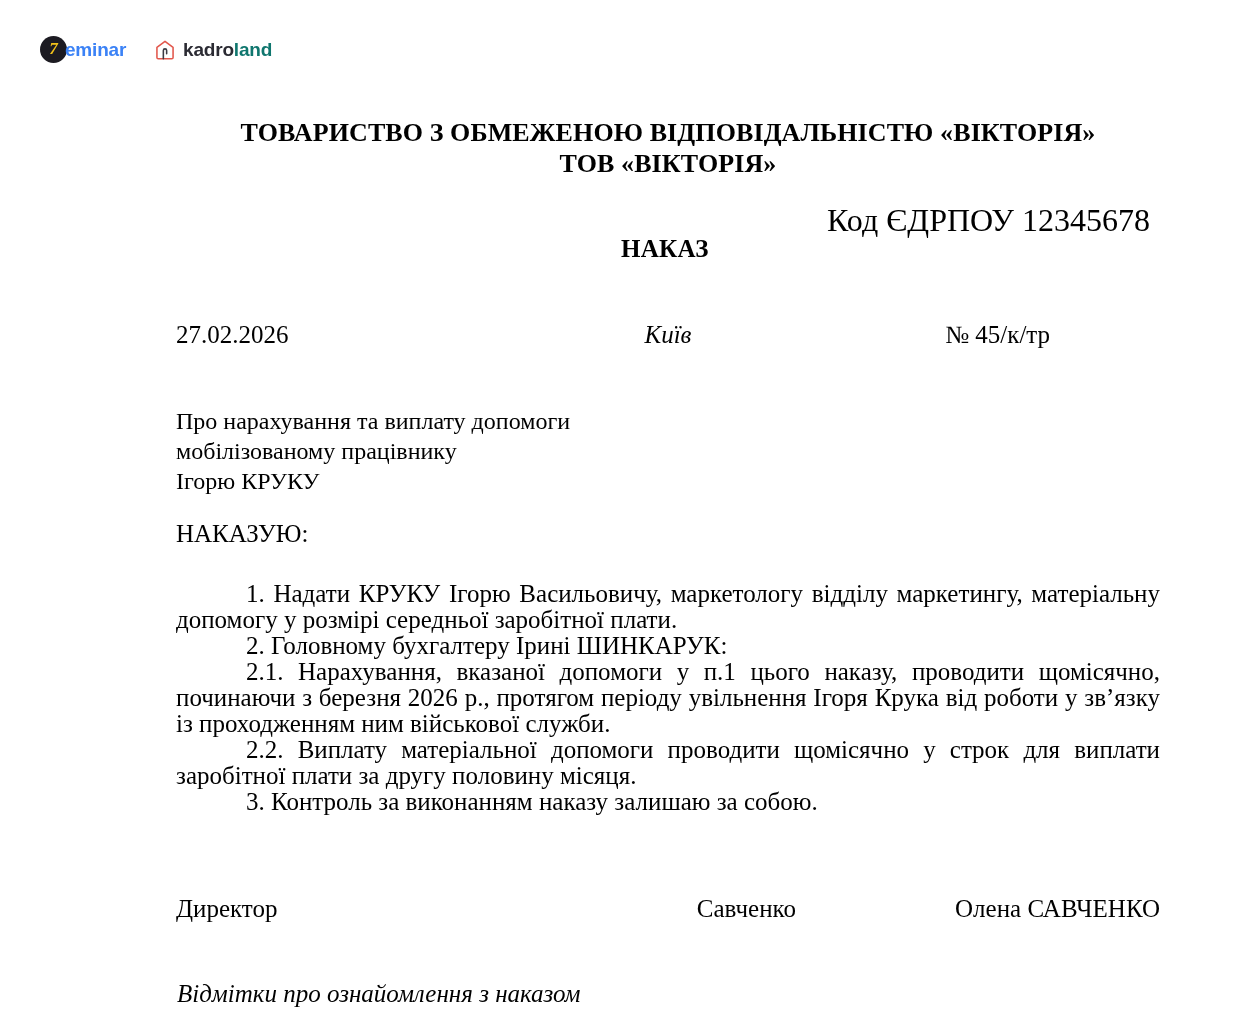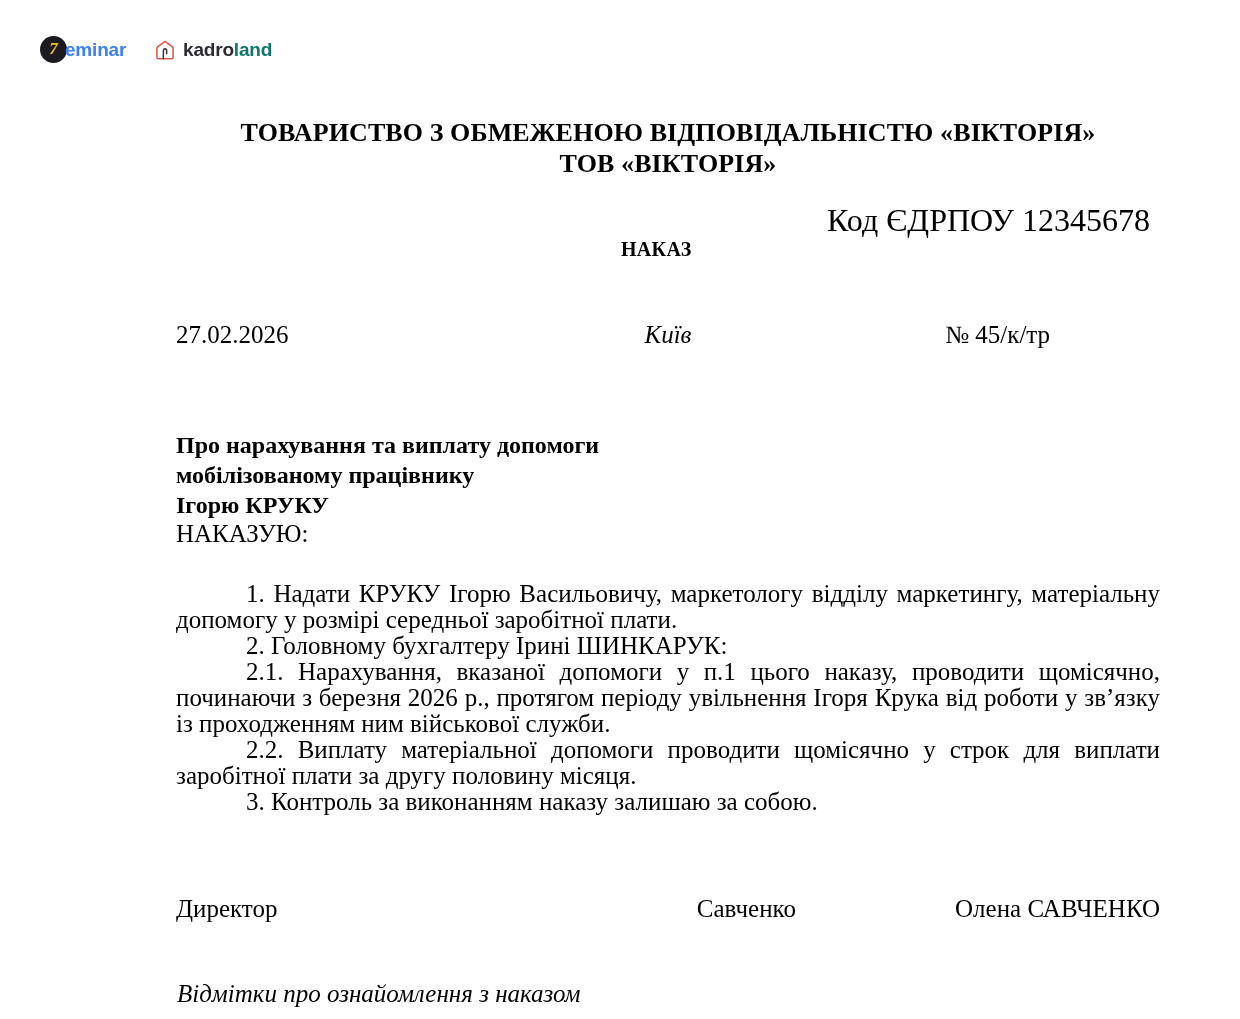--- a/index.html
+++ b/index.html
@@ -101,21 +101,21 @@
     width: 984px;
     text-align: right;
     font-size: 32px;
     line-height: 30px;
   }
 
   .doc-kind {
     position: absolute;
     left: 621px;
     top: 234px;
-    font-size: 20px;
+    font-size: 25px;
     font-weight: bold;
     line-height: 30px;
     letter-spacing: 0.3px;
     text-align: right;
   }
 
   .meta-row {
     position: absolute;
     left: 176px;
     top: 320px;
@@ -125,24 +125,24 @@
     font-size: 25px;
     line-height: 30px;
   }
   .meta-date { flex: 0 0 33%; text-align: left; }
   .meta-city { flex: 0 0 34%; text-align: center; font-style: italic; }
   .meta-number { flex: 0 0 33%; text-align: center; }
 
   .subject {
     position: absolute;
     left: 176px;
-    top: 430px;
+    top: 406px;
     width: 620px;
     font-size: 24px;
-    font-weight: bold;
+    font-weight: normal;
     line-height: 30px;
   }
   .subject span { display: block; }
 
   .order-word {
     position: absolute;
     left: 176px;
     top: 519px;
     font-size: 25px;
     line-height: 30px;

